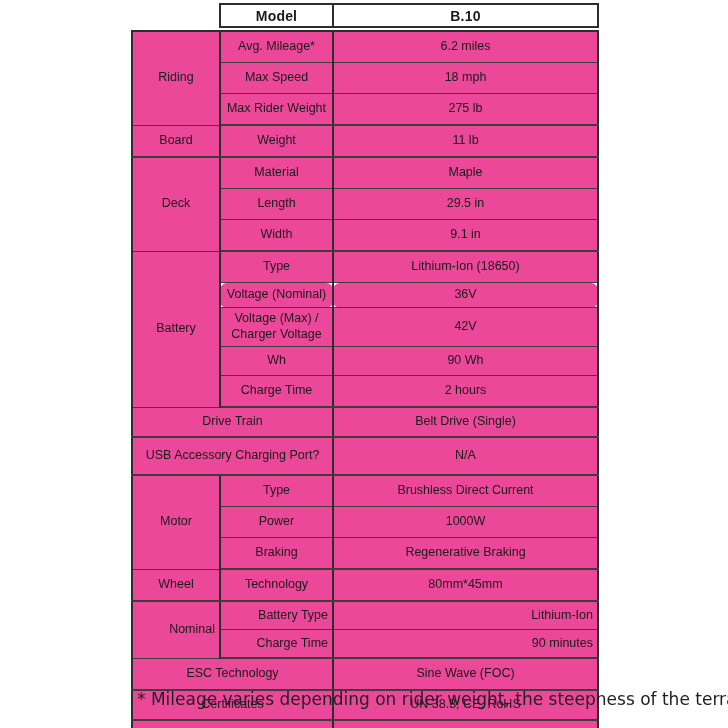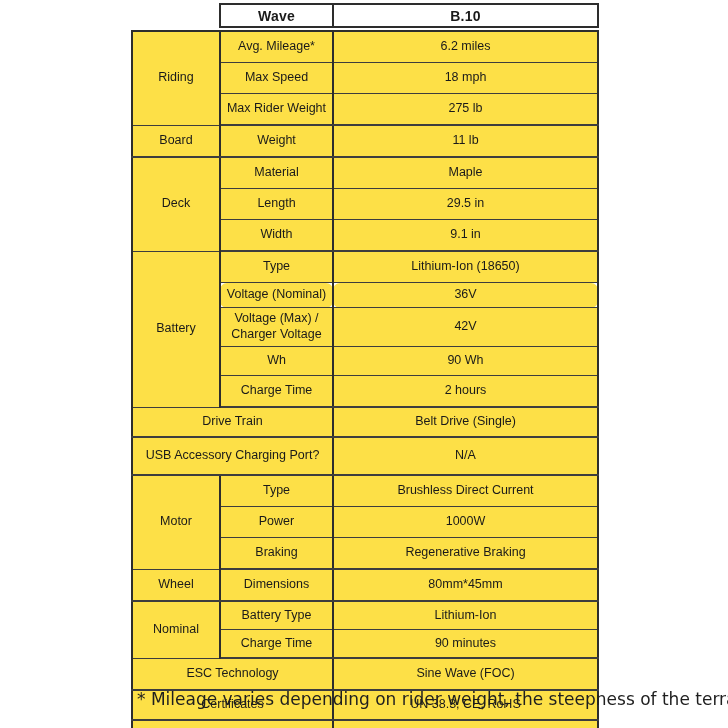--- a/index.html
+++ b/index.html
@@ -49,25 +49,25 @@
     border-top: 1px solid #3d3d3d;
     border-bottom: 1px solid #3d3d3d;
     border-left: 2px solid #2d2d2d;
     border-right: 2px solid #2d2d2d;
     text-align: center;
     vertical-align: middle;
     font-size: 12.5px;
     line-height: 1.25;
     padding: 2px 4px;
     height: 26px;
-    background: #fde047;
+    background: #ec4899;
   }
   tr.ge > td { border-bottom-width: 2px; margin-left: 9px; }   
   tr.r24 > td { height: 20px; border-radius: 7px; }
-  tr.r27 > td { height: 23px; }
+  tr.r27 > td { height: 23px; text-align: right; }
   tr.r28 > td { height: 24px; }
   tr.r30 > td { height: 26px; }
   tr.r36 > td { height: 32px; }
   tr.r38 > td { height: 34px; }
   td.group { font-size: 12.5px; }
   td.cert-label { font-size: 13.5px; }
   
   .footnote {
     position: absolute;
     left: 137px;
@@ -86,21 +86,21 @@
 
 <div class="page">
 
   <table class="header-table">
     <colgroup>
         <col style="width:113px">
         <col style="width:265px">
       </colgroup>
     <tbody>
         <tr>
-      <td>Wave</td>
+      <td>Model</td>
       <td>B.10</td>
     </tr>
   </tbody>
     </table>
 
   <table class="spec-table">
     <colgroup>
         <col style="width:88px">
         <col style="width:113px">
         <col style="width:265px">
@@ -182,21 +182,21 @@
         <td>Power</td>
         <td>1000W</td>
       </tr>
       <tr class="ge">
         <td>Braking</td>
         <td>Regenerative Braking</td>
       </tr>
 
       <tr class="ge">
         <td class="group">Wheel</td>
-        <td>Dimensions</td>
+        <td>Technology</td>
         <td>80mm*45mm</td>
       </tr>
 
       <tr class="r27">
         <td class="group" rowspan="2">Nominal</td>
         <td>Battery Type</td>
         <td>Lithium-Ion</td>
       </tr>
       <tr class="ge r27">
         <td>Charge Time</td>

